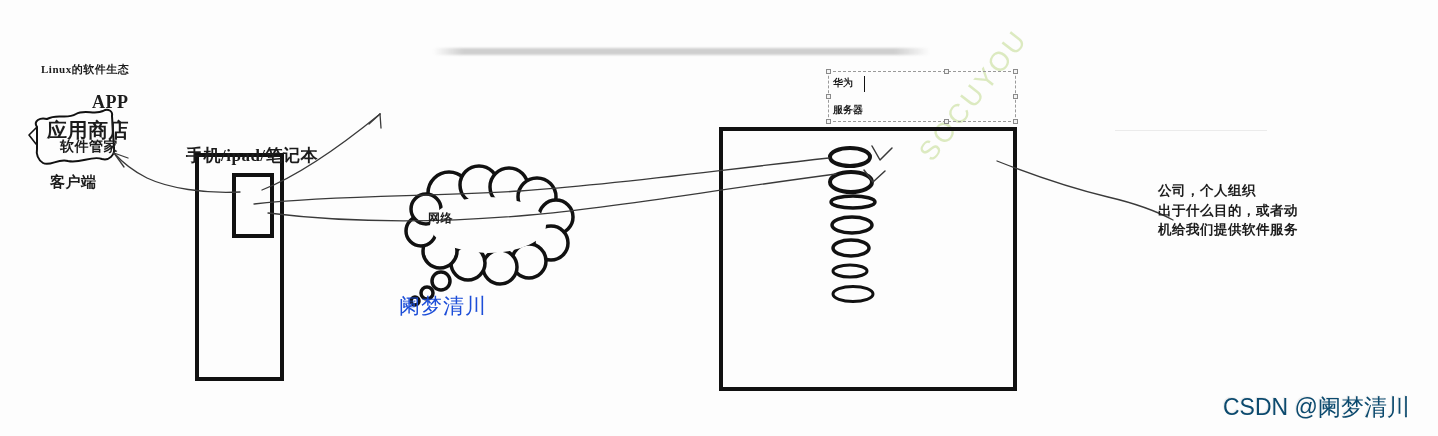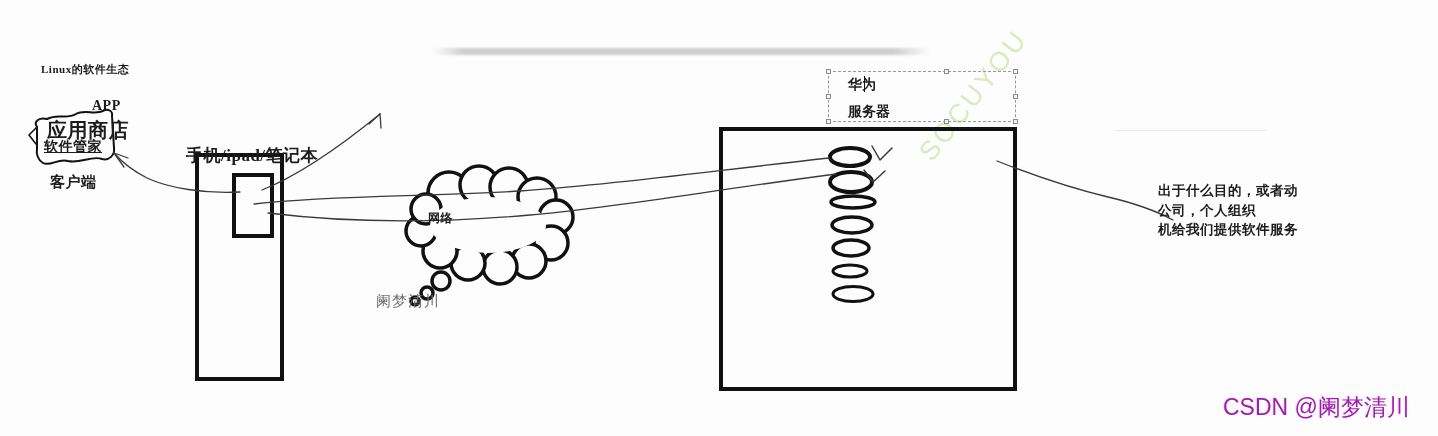--- a/index.html
+++ b/index.html
@@ -13,64 +13,64 @@
   }
   #draw-layer{position:absolute;left:0;top:0;z-index:1;}
   .lbl{
     position:absolute;z-index:3;
     font-weight:bold;
     white-space:nowrap;
     color:#1c1c1c;
     letter-spacing:0.5px;
   }
   .lbl-title{left:41px;top:62px;font-size:11px;}
-  .lbl-app{left:92px;top:98px;font-size:14px;}
+  .lbl-app{left:92px;top:92px;font-size:18px;}
   .lbl-store1{left:47px;top:117px;font-size:20px;}
-  .lbl-store2{left:44px;top:138px;font-size:14px;text-decoration:underline;}
+  .lbl-store2{left:60px;top:138px;font-size:14px;}
   .lbl-client{left:50px;top:173px;font-size:15px;}
   .lbl-device{left:186px;top:144px;font-size:17px;}
   .lbl-question{left:389px;top:101px;font-size:14px;}
   .lbl-network{left:428px;top:210px;font-size:12px;}
   .provider-note{
     position:absolute;left:1158px;top:181px;z-index:3;
     font-size:13.5px;font-weight:bold;line-height:19.5px;
     color:#1c1c1c;white-space:nowrap;letter-spacing:0.5px;
   }
   
   .textbox{
     position:absolute;left:828px;top:71px;width:188px;height:51px;
     border:1px dashed #9a9a9a;z-index:3;box-sizing:border-box;
   }
-  .textbox .tline{position:absolute;left:19px;font-size:14px;font-weight:600;color:#1c1c1c;white-space:nowrap;}
+  .textbox .tline{position:absolute;left:4px;font-size:10px;font-weight:600;color:#1c1c1c;white-space:nowrap;}
   .tline-vendor{top:4px;}
   .tline-server{top:31px;}
   .caret{position:absolute;left:35px;top:4px;width:1px;height:16px;background:#111;}
   .handle{
     position:absolute;width:5px;height:5px;z-index:4;
     background:#f4f4f4;border:1px solid #8a8a8a;box-sizing:border-box;
   }
   
   .top-shadow{
     position:absolute;left:433px;top:48px;width:497px;height:7px;z-index:0;
     border-radius:4px;
     background:linear-gradient(to right, rgba(120,120,120,0) 0%, rgba(105,105,105,0.30) 6%, rgba(105,105,105,0.30) 93%, rgba(120,120,120,0) 100%);
     filter:blur(1.3px);
   }
   .faint-line{
     position:absolute;left:1115px;top:130px;width:152px;height:1px;z-index:0;
     background:rgba(0,0,0,0.07);
   }
   .wm-center{
-    position:absolute;left:376px;top:292px;z-index:2;
-    font-size:15px;color:#737373;white-space:nowrap;letter-spacing:1px;
+    position:absolute;left:399px;top:292px;z-index:2;
+    font-size:21px;color:#1d4ed8;white-space:nowrap;letter-spacing:1px;
     font-family:"Liberation Sans","DejaVu Sans",sans-serif;
   }
   .wm-corner{
     position:absolute;left:1223px;top:392px;z-index:2;
-    font-size:23px;color:#a21caf;white-space:nowrap;
+    font-size:23px;color:#0c4a6e;white-space:nowrap;
     font-family:"Liberation Sans","DejaVu Sans",sans-serif;
     text-shadow:1px 1px 1px #ffffff, -1px -1px 1px #eaeaea;
     text-align:right;
   }
   .wm-diagonal{
     position:absolute;left:895px;top:80px;z-index:0;
     font-size:27px;letter-spacing:3px;
     color:rgba(188,216,132,0.50);
     font-family:"Liberation Sans","DejaVu Sans",sans-serif;
     transform:rotate(-52deg);transform-origin:center center;
@@ -154,22 +154,22 @@
 
   <div class="lbl lbl-title">Linux的软件生态</div>
   <div class="lbl lbl-app">APP</div>
   <div class="lbl lbl-store1">应用商店</div>
   <div class="lbl lbl-store2">软件管家</div>
   <div class="lbl lbl-client">客户端</div>
   <div class="lbl lbl-device">手机/ipad/笔记本</div>
   <div class="lbl lbl-network">网络</div>
 
   <div class="provider-note">
+    <div>公司，个人组织</div>
     <div>出于什么目的，或者动</div>
-    <div>公司，个人组织</div>
     <div>机给我们提供软件服务</div>
   </div>
 
   <div class="textbox">
     <div class="tline tline-vendor">华为</div>
     <div class="caret"></div>
     <div class="tline tline-server">服务器</div>
   </div>
 
   <div class="handle" style="left:826px;top:69px;"></div>

